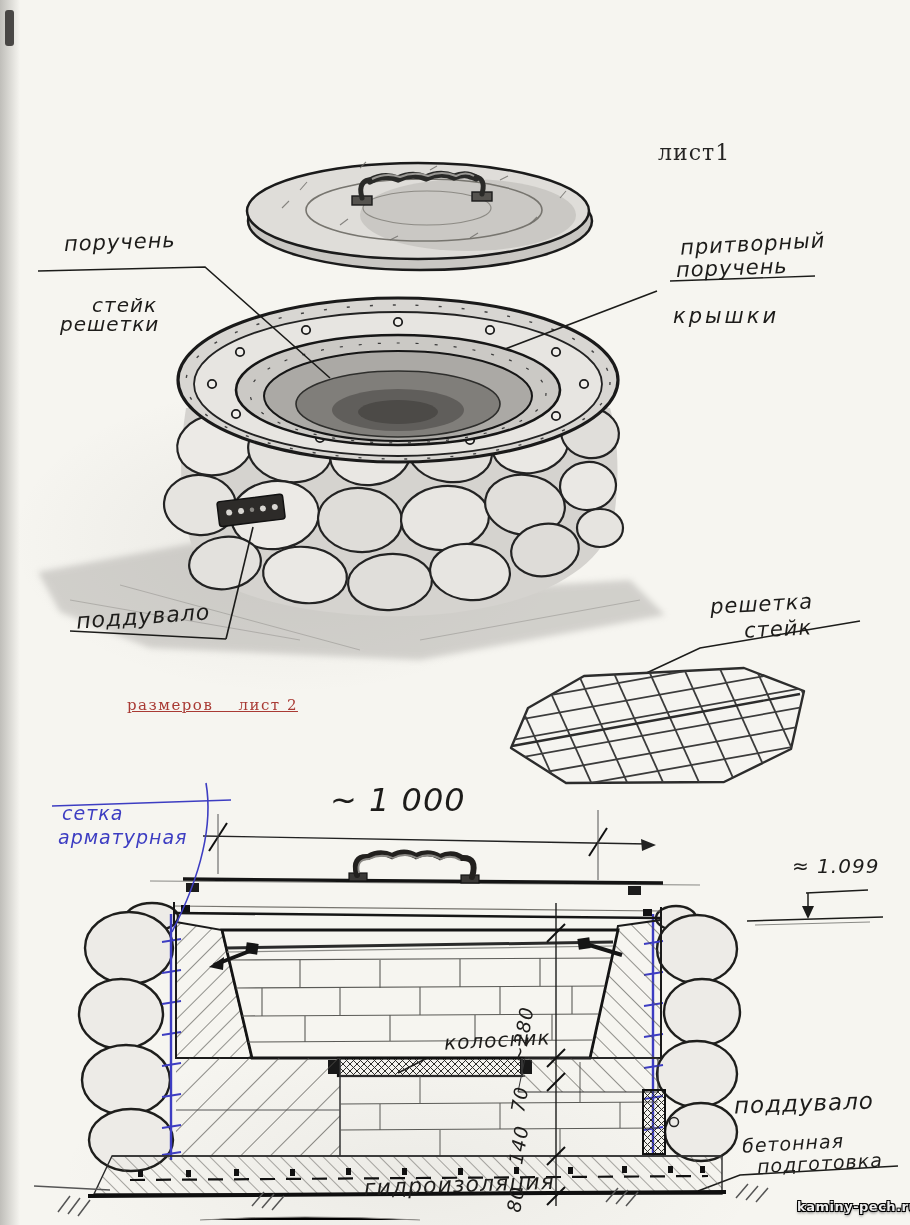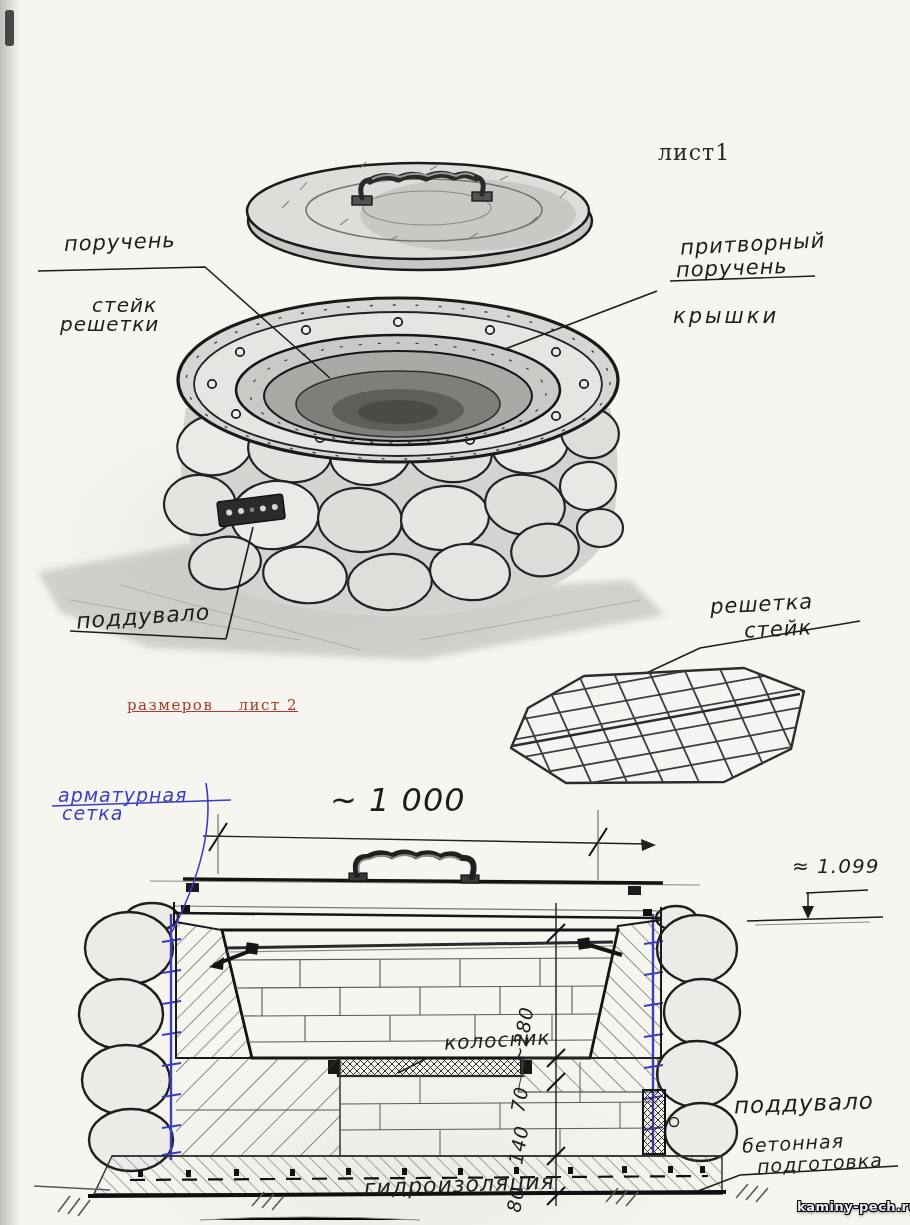--- a/index.html
+++ b/index.html
@@ -377,21 +377,21 @@
   <div class="lbl hand" style="left:673px;top:284px;font-size:21px;letter-spacing:3px;margin-top:20px;">крышки</div>
 
   <div class="lbl hand" style="left:76px;top:604px;font-size:22px;transform:rotate(-4deg);">поддувало</div>
 
   <div class="lbl typew note" style="left:127px;top:694px;text-decoration:underline;">размеров    лист 2</div>
 
   <div class="lbl hand" style="left:710px;top:592px;font-size:21px;transform:rotate(-3deg);">решетка</div>
   <div class="lbl hand" style="left:744px;top:617px;font-size:21px;transform:rotate(-3deg);">стейк</div>
 
   <div class="lbl hand blue" style="left:62px;top:782px;font-size:19px;">сетка</div>
-  <div class="lbl hand blue" style="left:58px;top:764px;font-size:19px;">арматурная</div>
+  <div class="lbl hand blue" style="left:58px;top:806px;font-size:19px;">арматурная</div>
 
   <div class="lbl hand" style="left:330px;top:781px;font-size:32px;">~ 1 000</div>
   <div class="lbl hand" style="left:792px;top:854px;font-size:20px;">≈ 1.099</div>
 
   <div class="lbl hand dim rot" style="left:528px;top:1042px;transform:rotate(-80deg);">~280</div>
   <div class="lbl hand dim rot" style="left:528px;top:1092px;transform:rotate(-80deg);">70</div>
   <div class="lbl hand dim rot" style="left:526px;top:1144px;transform:rotate(-80deg);">140</div>
   <div class="lbl hand dim rot" style="left:524px;top:1192px;transform:rotate(-80deg);">80</div>
 
   <div class="lbl hand" style="left:444px;top:1028px;font-size:20px;transform:rotate(-3deg);">колосник</div>

